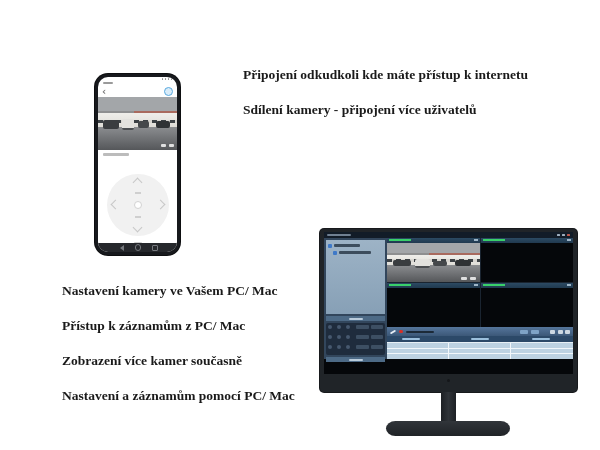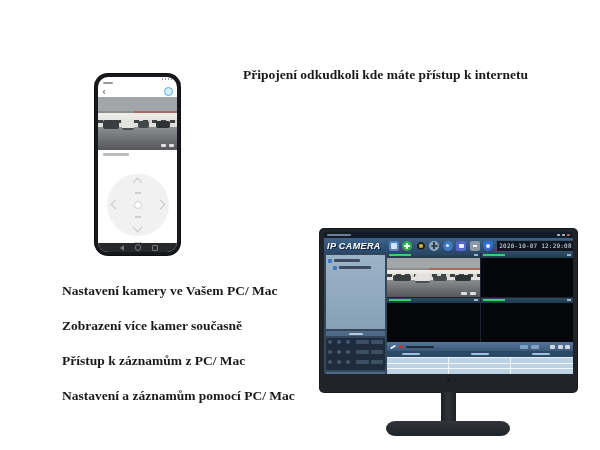--- a/index.html
+++ b/index.html
@@ -205,52 +205,39 @@
       <div class="p-bar">
         <i class="tri"></i>
         <i class="cir"></i>
         <i class="sqr"></i>
       </div>
     </div>
   </div>
 
   <ul class="features mobile-list">
     <li>Připojení odkudkoli kde máte přístup k internetu</li>
+    <li>Sdílení kamery - připojení více uživatelů</li>
   </ul>
 
   <ul class="features pc-list">
     <li>Nastavení kamery ve Vašem PC/ Mac</li>
+    <li>Přístup k záznamům z PC/ Mac</li>
     <li>Zobrazení více kamer současně</li>
-    <li>Přístup k záznamům z PC/ Mac</li>
     <li>Nastavení a záznamům pomocí PC/ Mac</li>
   </ul>
 
   <div class="monitor">
     <div class="m-screen">
       <div class="w-titlebar">
         <i class="wt"></i>
         <span class="w-btns">
           <i></i>
           <i></i>
           <i></i>
         </span>
-      </div>
-      <div class="a-header">
-        <span class="a-title">IP CAMERA</span>
-        <span class="tbar">
-          <b class="ic ic-live"></b>
-          <b class="ic ic-add"></b>
-          <b class="ic ic-play"></b>
-          <b class="ic ic-ptz"></b>
-          <b class="ic ic-set"></b>
-          <b class="ic ic-file"></b>
-          <b class="ic ic-lock"></b>
-          <b class="ic ic-shield"></b>
-        </span>
-        <span class="dtime">2020-10-07 12:29:08</span>
       </div>
       <div class="a-body">
         <div class="sbar">
           <div class="tree">
             <div class="titem t1">
                 <i class="sq"></i>
                 <i class="tx"></i>
               </div>
             <div class="titem t2">
                 <i class="sq"></i>

